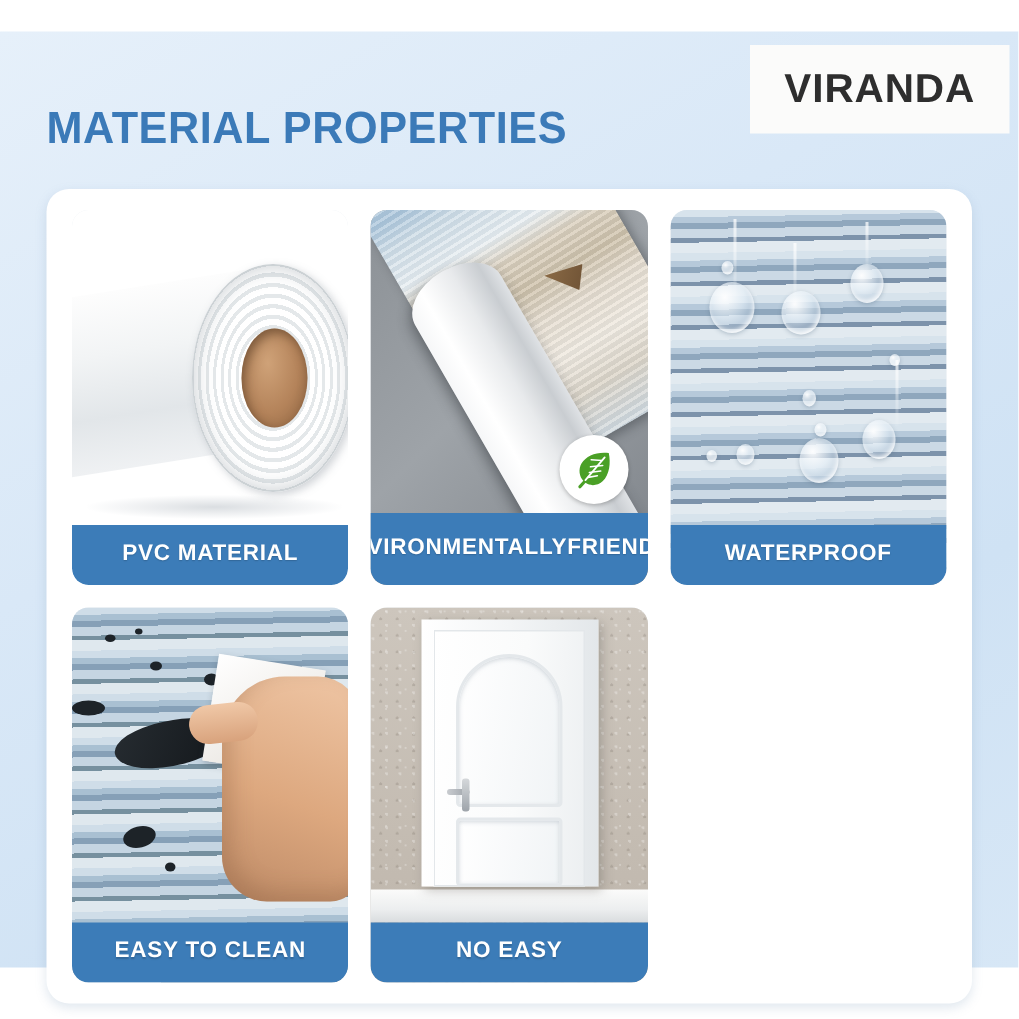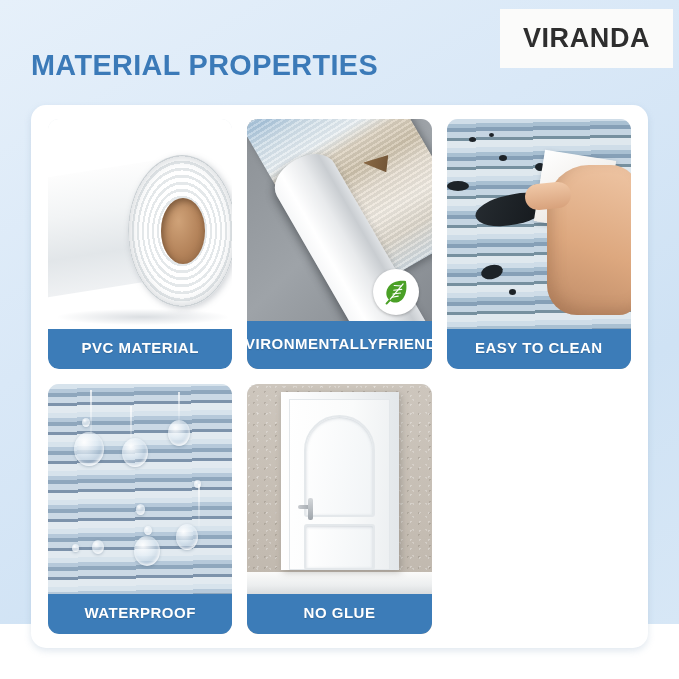--- a/index.html
+++ b/index.html
@@ -13,20 +13,21 @@
     font-family: "Liberation Sans", sans-serif;
     background: #ffffff;
   }
 
   #infographic {
     position: relative;
     width: 679px;
     height: 624px;
     background: linear-gradient(150deg, #e6f0fa 0%, #d9e8f7 38%, #cfe2f4 72%, #d7e7f6 100%);
     box-sizing: border-box;
+    margin-top: 21px;
   }
 
   
   .brand-box {
     position: absolute;
     left: 500px;
     top: 9px;
     width: 173px;
     height: 59px;
     background: #fbfbfa;
@@ -518,36 +519,20 @@
         </div>
         <div class="card-label two-line">
           <span>ENVIRONMENTALLY</span>
             <br>
           <span>FRIENDLY</span>
         </div>
       </div>
 
 
       <div class="card">
-        <div class="card-media m-clean">
-          <div class="stain" style="left:22px; top:18px; width:7px; height:5px;"></div>
-          <div class="stain" style="left:42px; top:14px; width:5px; height:4px;"></div>
-          <div class="stain" style="left:52px; top:36px; width:8px; height:6px;"></div>
-          <div class="stain" style="left:88px; top:44px; width:10px; height:8px;"></div>
-          <div class="stain smear" style="left:28px; top:76px;"></div>
-          <div class="stain" style="left:0px; top:62px; width:22px; height:10px;"></div>
-          <div class="stain" style="left:34px; top:146px; width:22px; height:14px; transform:rotate(-14deg);"></div>
-          <div class="stain" style="left:62px; top:170px; width:7px; height:6px;"></div>
-          <div class="cloth"></div>
-          <div class="clean-hand"></div>
-        </div>
-        <div class="card-label">EASY TO CLEAN</div>
-      </div>
-
-      <div class="card">
         <div class="card-media m-water">
           <div class="trail" style="left:42px; top:6px; height:52px;"></div>
           <div class="drop" style="left:26px; top:48px; width:30px; height:34px;"></div>
           <div class="drop" style="left:34px; top:34px; width:8px; height:9px;"></div>
           <div class="trail" style="left:82px; top:22px; height:40px;"></div>
           <div class="drop" style="left:74px; top:54px; width:26px; height:29px;"></div>
           <div class="trail" style="left:130px; top:8px; height:32px;"></div>
           <div class="drop" style="left:120px; top:36px; width:22px; height:26px;"></div>
           <div class="drop" style="left:146px; top:96px; width:7px; height:8px;"></div>
           <div class="trail" style="left:150px; top:100px; height:44px;"></div>
@@ -555,29 +540,45 @@
           <div class="drop" style="left:24px; top:160px; width:7px; height:8px;"></div>
           <div class="drop" style="left:44px; top:156px; width:12px; height:14px;"></div>
           <div class="drop" style="left:86px; top:152px; width:26px; height:30px;"></div>
           <div class="drop" style="left:128px; top:140px; width:22px; height:26px;"></div>
           <div class="drop" style="left:96px; top:142px; width:8px; height:9px;"></div>
         </div>
         <div class="card-label">WATERPROOF</div>
       </div>
 
       <div class="card">
+        <div class="card-media m-clean">
+          <div class="stain" style="left:22px; top:18px; width:7px; height:5px;"></div>
+          <div class="stain" style="left:42px; top:14px; width:5px; height:4px;"></div>
+          <div class="stain" style="left:52px; top:36px; width:8px; height:6px;"></div>
+          <div class="stain" style="left:88px; top:44px; width:10px; height:8px;"></div>
+          <div class="stain smear" style="left:28px; top:76px;"></div>
+          <div class="stain" style="left:0px; top:62px; width:22px; height:10px;"></div>
+          <div class="stain" style="left:34px; top:146px; width:22px; height:14px; transform:rotate(-14deg);"></div>
+          <div class="stain" style="left:62px; top:170px; width:7px; height:6px;"></div>
+          <div class="cloth"></div>
+          <div class="clean-hand"></div>
+        </div>
+        <div class="card-label">EASY TO CLEAN</div>
+      </div>
+
+      <div class="card">
         <div class="card-media m-door">
           <div class="door-wall-tex"></div>
           <div class="door-baseboard"></div>
           <div class="door-frame">
             <div class="door-leaf">
               <div class="door-panel-top"></div>
               <div class="door-panel-bot"></div>
               <div class="door-handle"></div>
             </div>
           </div>
         </div>
-        <div class="card-label">NO GLUE</div>
+        <div class="card-label">NO EASY</div>
       </div>
 
     </div>
   </div>
 </div>
 
 </body></html>

